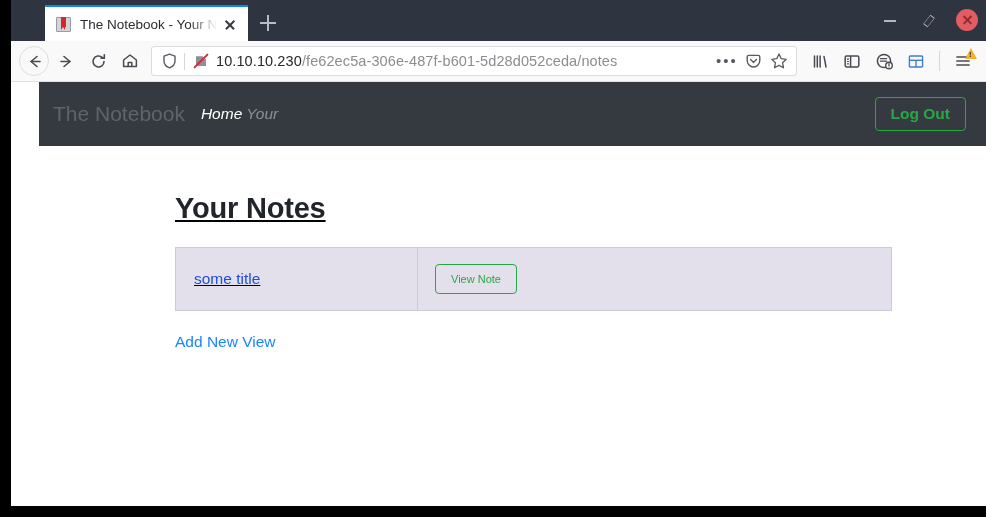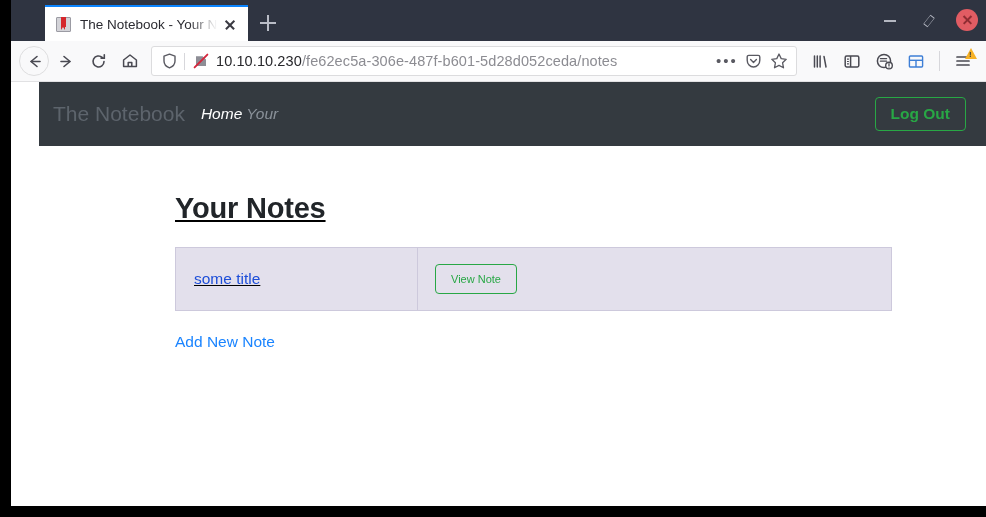--- a/index.html
+++ b/index.html
@@ -441,16 +441,16 @@
         <tbody>
           <tr>
             <td class="note-title-cell">some title</td>
             <td class="note-action-cell">
               <button class="view-note-button">View Note</button>
             </td>
           </tr>
         </tbody>
       </table>
 
-      <a id="add-new-note-link">Add New Note</a>
+      <a id="add-new-note-link">Add New View</a>
     </div>
   </div>
 </div>
 
 </body></html>

